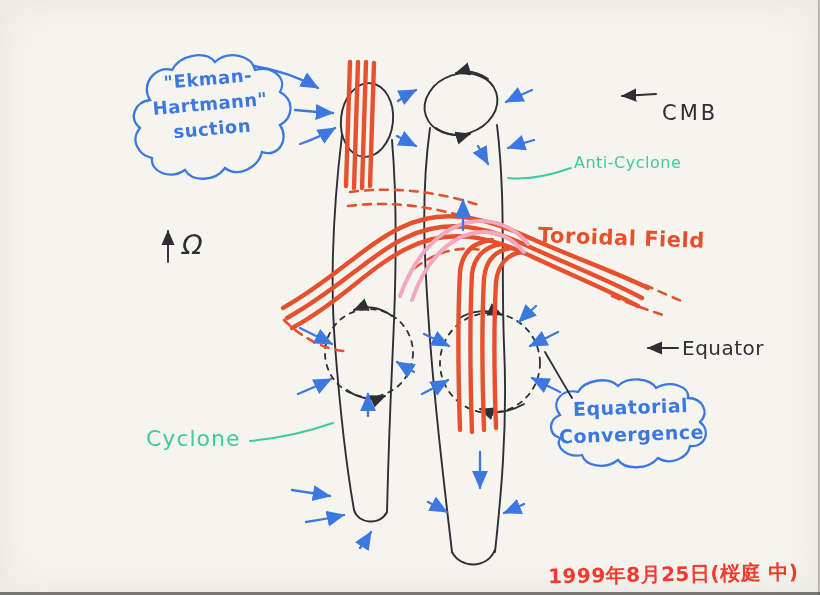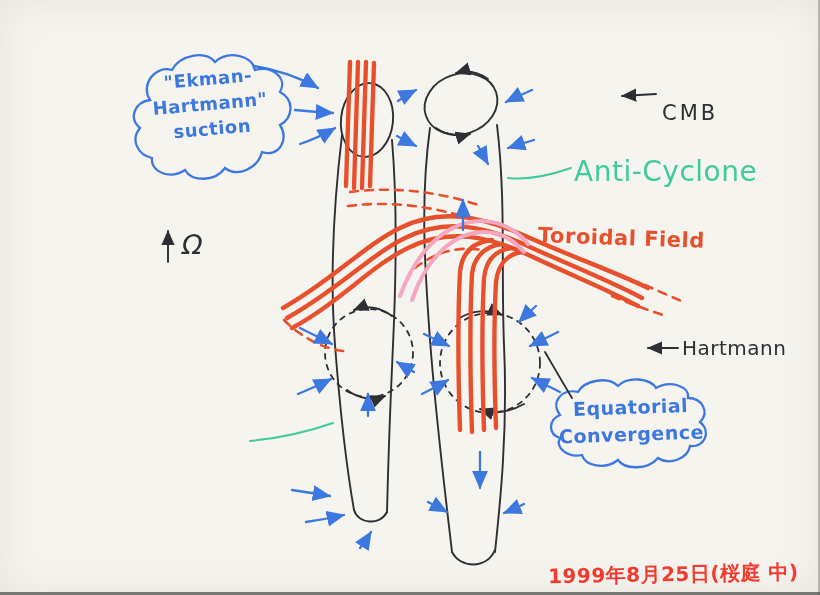--- a/index.html
+++ b/index.html
@@ -23,21 +23,21 @@
   .sr-dash{stroke:var(--red-ink);fill:none;stroke-width:2.6;stroke-linecap:round;stroke-dasharray:8 7;}
   .sp{stroke:var(--pink-ink);fill:none;stroke-width:4;stroke-linecap:round;}
   .fill-blue{fill:var(--blue-ink);}
   .fill-black{fill:var(--black-ink);}
 
   
   .lbl{position:absolute;white-space:pre-line;line-height:1.4;letter-spacing:.5px;}
   .lbl-ekman{left:138px;top:66px;width:144px;text-align:center;color:var(--blue-ink);
              font-size:18px;font-weight:bold;transform:rotate(-5deg);}
   .lbl-cmb{left:662px;top:80px;color:var(--black-ink);font-size:21px;letter-spacing:3px;margin-top:19px;}
-  .lbl-anti{left:574px;top:152px;color:var(--teal-ink);font-size:28px;}
+  .lbl-anti{left:574px;top:152px;color:var(--teal-ink);font-size:16px;}
   .lbl-toroidal{left:538px;top:224px;color:var(--red-ink);font-size:21px;font-weight:bold;transform:rotate(2deg);}
   .lbl-equator{left:682px;top:334px;color:var(--black-ink);font-size:20px;}
   .lbl-eqconv{left:556px;top:394px;width:150px;text-align:center;color:var(--blue-ink);
               font-size:19px;font-weight:bold;transform:rotate(-2deg);}
   .lbl-cyclone{left:146px;top:424px;color:var(--teal-ink);font-size:22px;letter-spacing:1px;}
   .lbl-omega{left:182px;top:226px;color:var(--black-ink);font-size:27px;font-style:italic;}
   .lbl-date{left:548px;top:560px;color:var(--date-red);font-size:20px;font-weight:bold;transform:rotate(-1deg);}
 </style>
 </head>
 <body>
@@ -170,21 +170,22 @@
       <path class="sk" d="M168,262 L168,231" marker-end="url(#ak)"></path>
     </g>
   </svg>
 
   <div class="lbl lbl-ekman">"Ekman-
 Hartmann"
 suction</div>
   <div class="lbl lbl-cmb">CMB</div>
   <div class="lbl lbl-anti">Anti-Cyclone</div>
   <div class="lbl lbl-toroidal">Toroidal Field</div>
-  <div class="lbl lbl-equator">Hartmann</div>
+  <div class="lbl lbl-equator">Equator</div>
   <div class="lbl lbl-eqconv">Equatorial
 Convergence</div>
+  <div class="lbl lbl-cyclone">Cyclone</div>
   <div class="lbl lbl-omega">Ω</div>
   <div class="lbl lbl-date">1999年8月25日(桜庭 中)</div>
 
   <div class="edge-right"></div>
   <div class="edge-bottom"></div>
 </div>
 
 </body></html>

